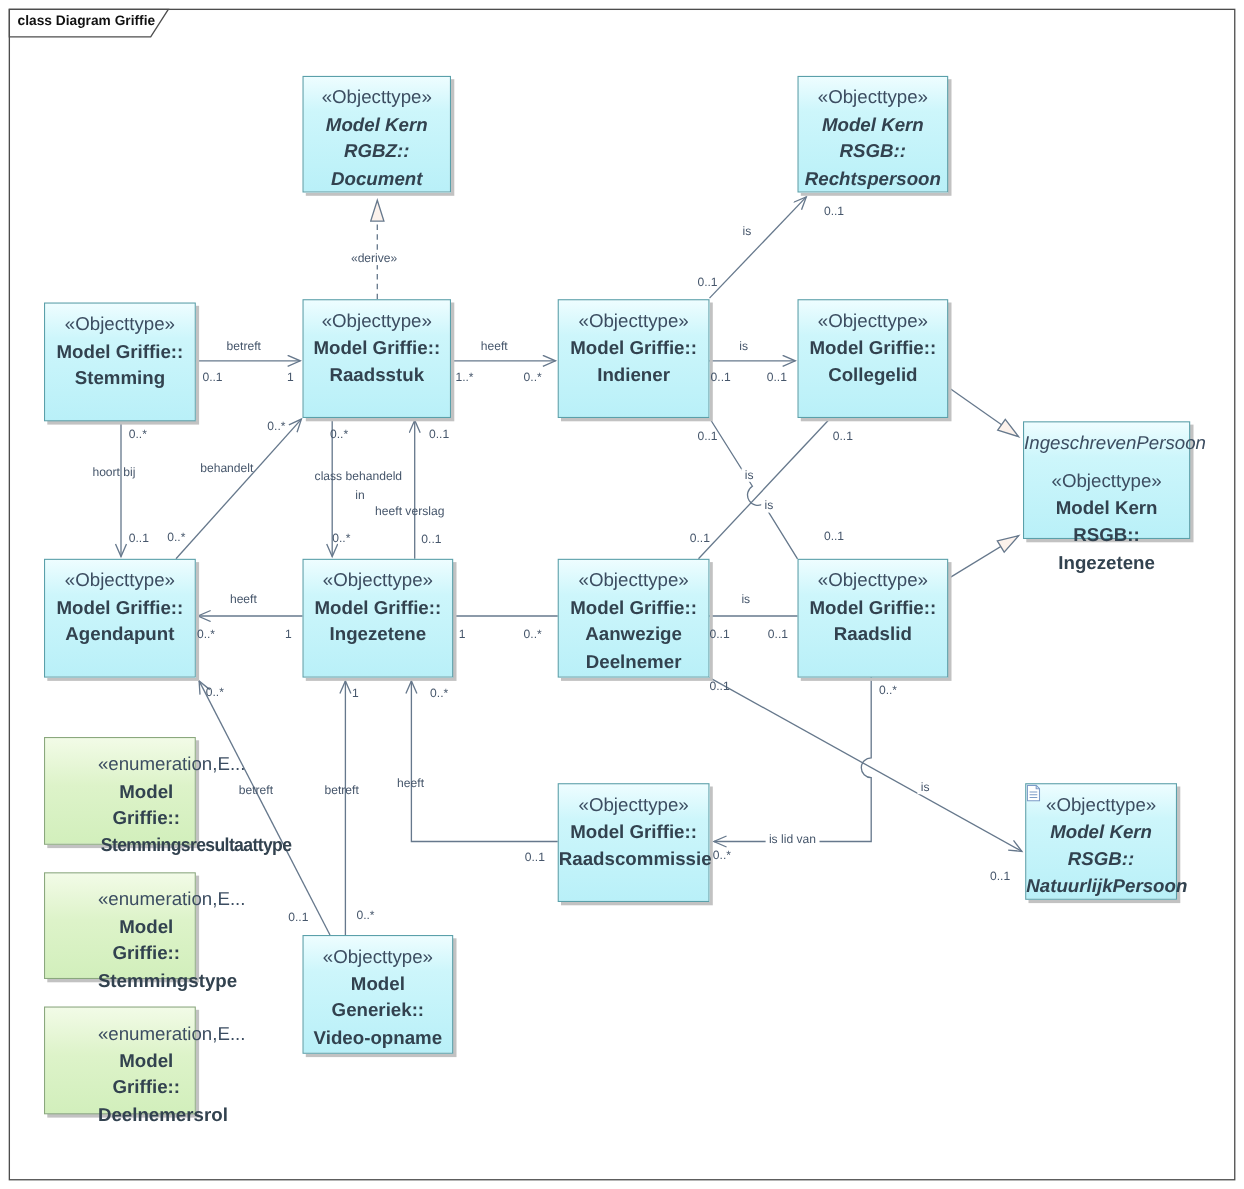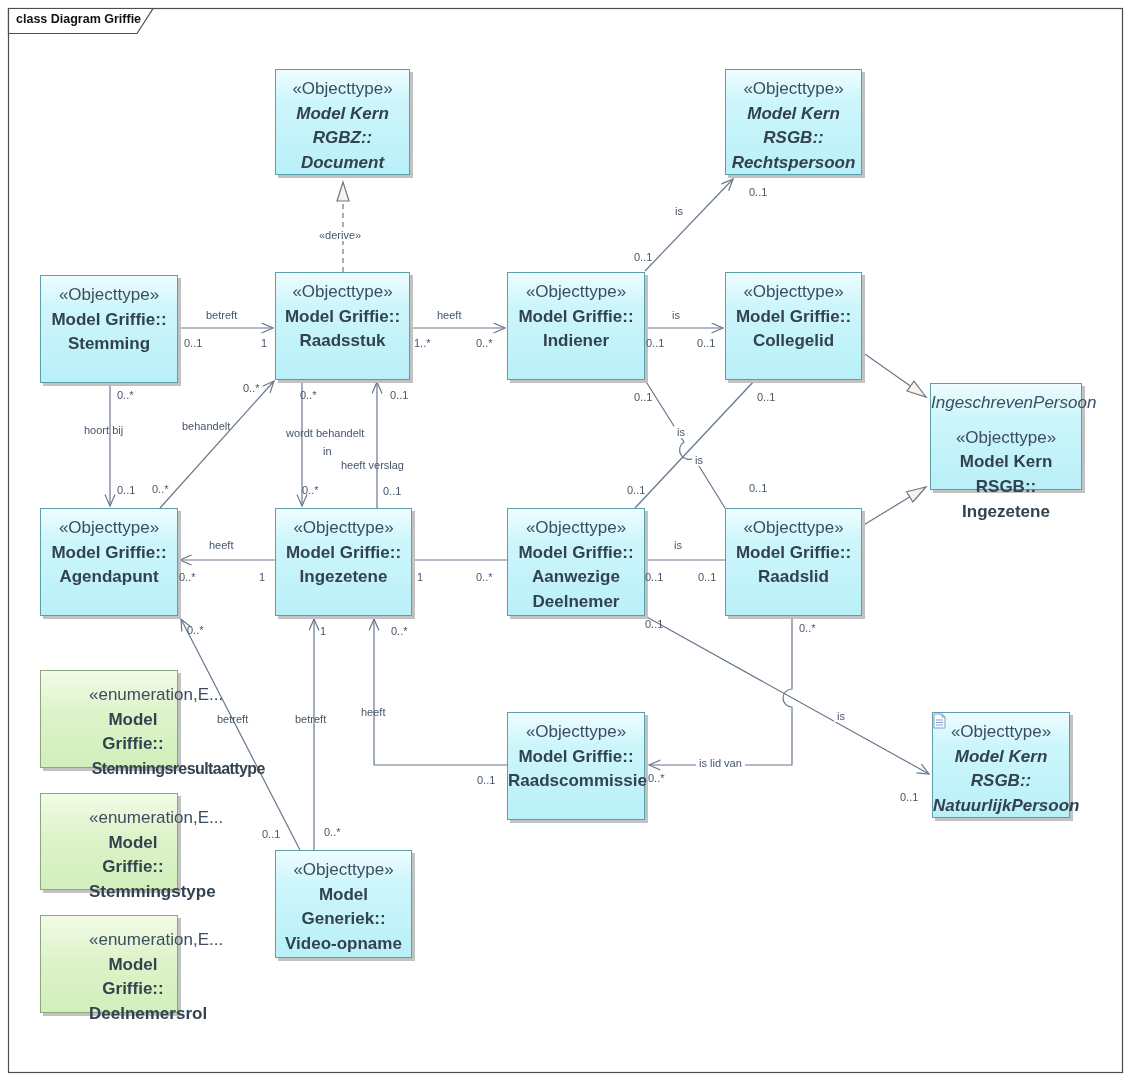--- a/index.html
+++ b/index.html
@@ -224,21 +224,21 @@
   <span class="lbl bg" style="left:316px;top:229px">«derive»</span>
 
   <span class="lbl" style="left:84px;top:424px">hoort bij</span>
   <span class="lbl" style="left:117px;top:389px">0..*</span>
   <span class="lbl" style="left:117px;top:484px">0..1</span>
 
   <span class="lbl" style="left:182px;top:420px">behandelt</span>
   <span class="lbl" style="left:152px;top:483px">0..*</span>
   <span class="lbl" style="left:243px;top:382px">0..*</span>
 
-  <span class="lbl" style="left:286px;top:427px">wordt behandelt</span>
+  <span class="lbl" style="left:286px;top:427px">class behandeld</span>
   <span class="lbl" style="left:323px;top:445px">in</span>
   <span class="lbl" style="left:300px;top:389px">0..*</span>
   <span class="lbl" style="left:302px;top:484px">0..*</span>
 
   <span class="lbl" style="left:341px;top:459px">heeft verslag</span>
   <span class="lbl" style="left:383px;top:485px">0..1</span>
   <span class="lbl" style="left:390px;top:389px">0..1</span>
 
   <span class="lbl" style="left:209px;top:539px">heeft</span>
   <span class="lbl" style="left:259px;top:571px">1</span>

